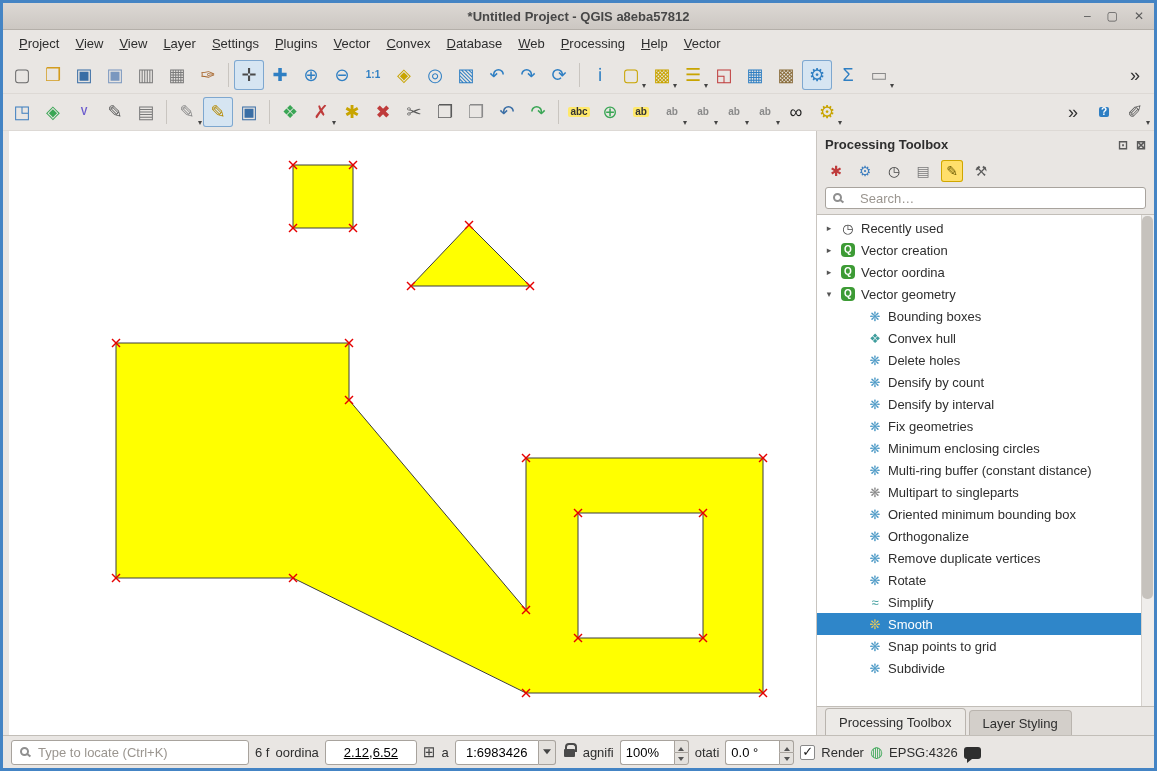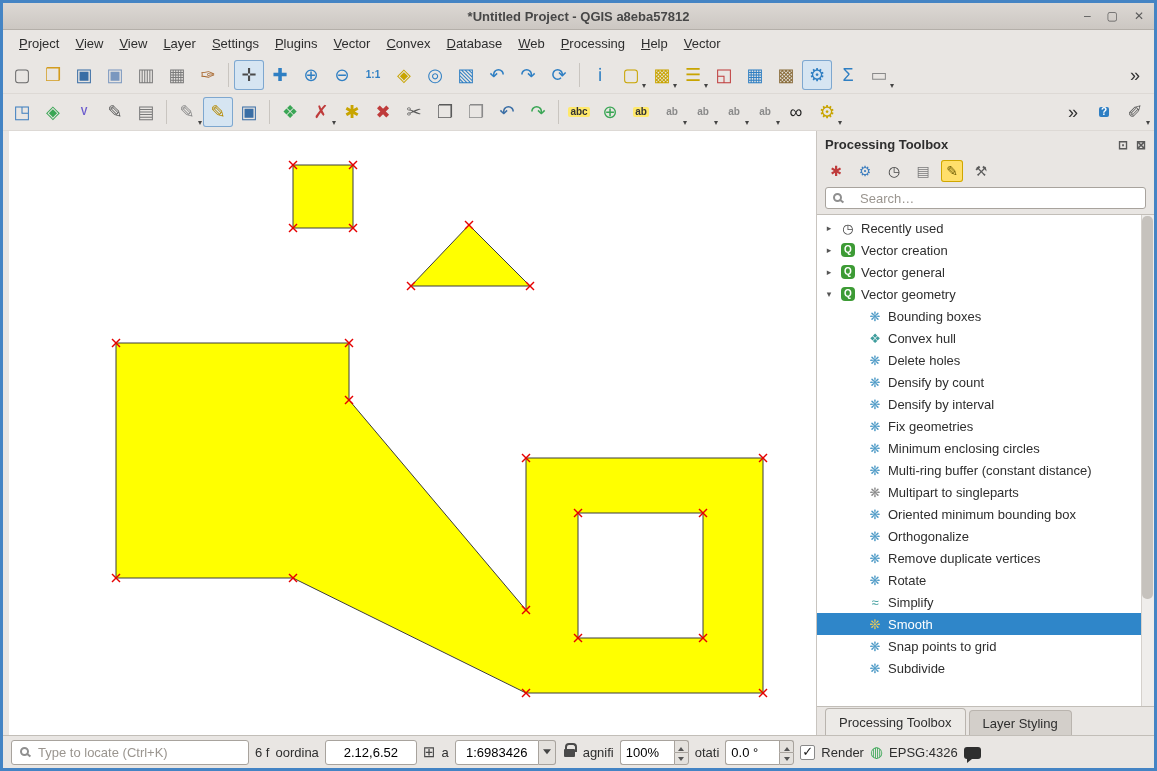--- a/index.html
+++ b/index.html
@@ -62,21 +62,21 @@
   .ptab { height: 25px; padding: 0 13px; display: flex; align-items: center; border: 1px solid #b9b4ae; border-bottom: none; border-radius: 4px 4px 0 0; background: #d3cfca; }
   .ptab.active { background: #eceae7; height: 27px; }
 
   
   .statusbar { height: 33px; flex: 0 0 33px; display: flex; align-items: center; gap: 6px; padding: 0 8px; border-top: 1px solid #c2beb8; }
   .locate { width: 238px; height: 25px; border: 1px solid #a8a39d; border-radius: 3px; background: #fff; position: relative; display: flex; align-items: center; flex: 0 0 238px; }
   .locate .mag { position: absolute; left: 8px; top: 6px; }
   .locate input { border: none; outline: none; width: 100%; padding-left: 26px; background: transparent; font-size: 13px; }
   .sb-label { white-space: nowrap; }
   .sb-input { height: 25px; border: 1px solid #a8a39d; border-radius: 3px; background: #fff; text-align: center; font-size: 13px; outline: none; }
-  .coord { width: 92px; }
+  .coord { width: 92px; text-decoration: underline; }
   .combo { display: flex; align-items: center; }
   .combo .sb-input { width: 84px; border-radius: 3px 0 0 3px; }
   .cbtn { width: 17px; height: 25px; border: 1px solid #a8a39d; border-left: none; background: #e4e1dd; border-radius: 0 3px 3px 0; position: relative; }
   .cbtn::after { content: ""; position: absolute; left: 50%; top: 50%; transform: translate(-50%,-30%); border: 4px solid transparent; border-top: 5px solid #444; }
   .sb-icon { font-size: 15px; color: #4a4a4a; }
   .lock { display: inline-block; width: 11px; height: 8px; background: #4a4a4a; border-radius: 1px; position: relative; margin: 2px 2px 0; }
   .lock::before { content: ""; position: absolute; top: -6px; left: 1.5px; width: 8px; height: 7px; border: 2px solid #4a4a4a; border-bottom: none; border-radius: 4px 4px 0 0; }
   .spin { display: flex; align-items: flex-start; }
   .spin input { width: 54px; height: 25px; border: 1px solid #a8a39d; border-right: none; border-radius: 3px 0 0 3px; padding: 0 5px; font-size: 13px; outline: none; }
   .spin-btns { width: 15px; height: 25px; display: flex; flex-direction: column; }
@@ -406,21 +406,21 @@
             <span class="tree-label">Recently used</span>
           </div>
           <div class="tree-row" style="padding-left: 6px;">
             <span class="arrow">▸</span>
             <span class="tree-icon q-badge">Q</span>
             <span class="tree-label">Vector creation</span>
           </div>
           <div class="tree-row" style="padding-left: 6px;">
             <span class="arrow">▸</span>
             <span class="tree-icon q-badge">Q</span>
-            <span class="tree-label">Vector general</span>
+            <span class="tree-label">Vector oordina</span>
           </div>
           <div class="tree-row" style="padding-left: 6px;">
             <span class="arrow">▾</span>
             <span class="tree-icon q-badge">Q</span>
             <span class="tree-label">Vector geometry</span>
           </div>
           <div class="tree-row" style="padding-left: 50px;">
             <span class="tree-icon " style="color: rgb(79, 155, 199);">❋</span>
             <span class="tree-label">Bounding boxes</span>
           </div>

